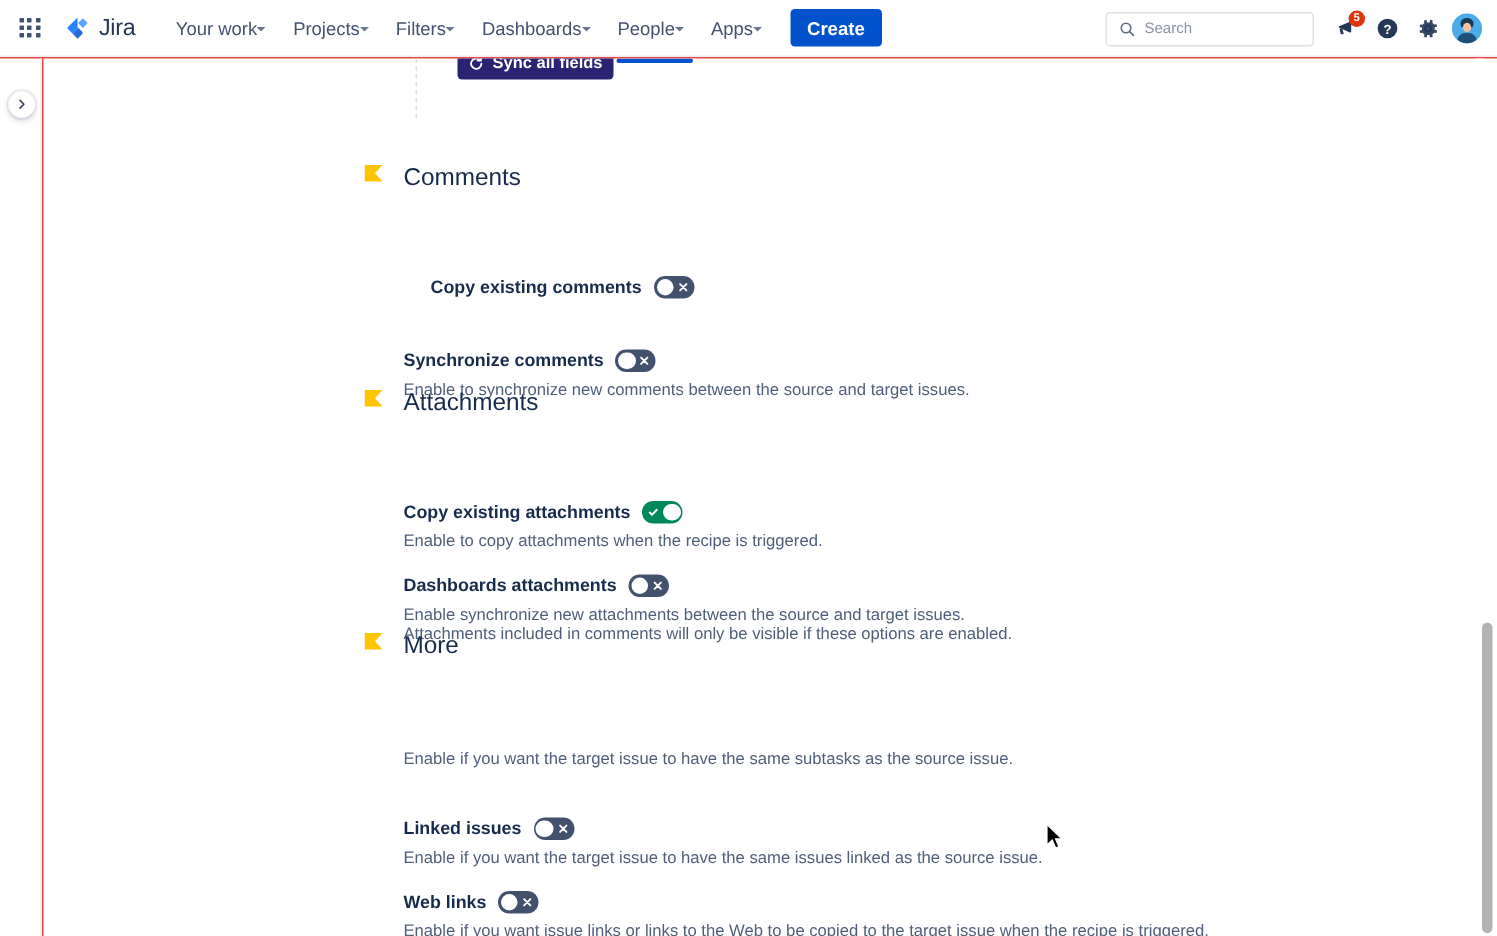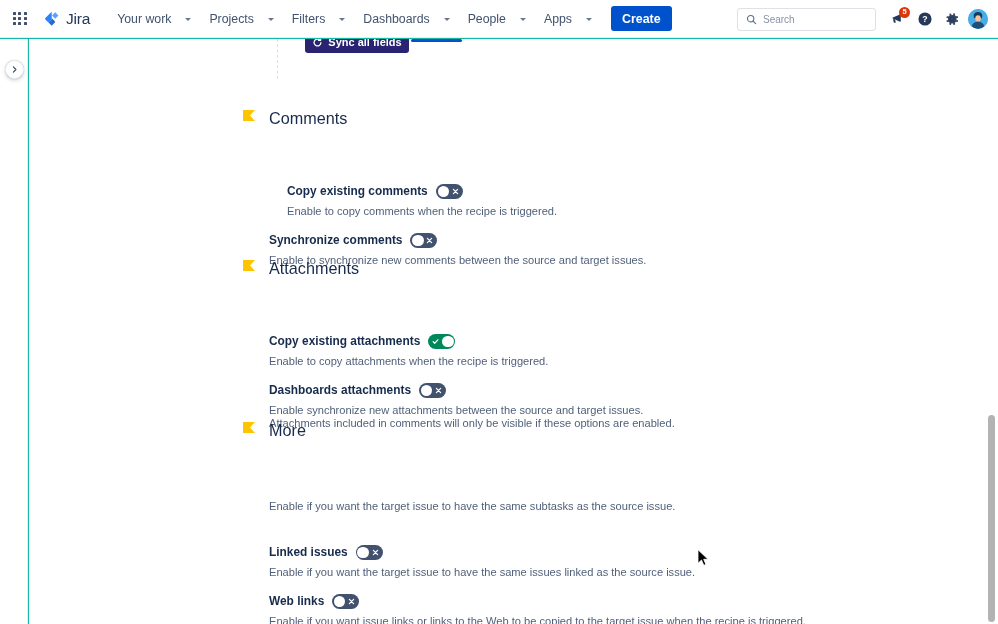--- a/index.html
+++ b/index.html
@@ -11,21 +11,21 @@
     overflow: hidden;
     background: #ffffff;
     font-family: "Liberation Sans", sans-serif;
     -webkit-font-smoothing: antialiased;
   }
 
   #app {
     position: relative;
     width: 998px;
     height: 624px;
-    background: #14b8a6;
+    background: #ef4444;
     overflow: hidden;
   }
 
   
   .topnav {
     position: absolute;
     top: 0; left: 0;
     width: 998px;
     height: 38px;
     background: #ffffff;
@@ -68,21 +68,21 @@
 
   .navlinks {
     display: flex;
     align-items: center;
     margin-left: 18px;
     height: 38px;
   }
   .navitem {
     display: flex;
     align-items: center;
-    gap: 14px;
+    gap: 0;
     padding: 0 9px;
     height: 38px;
     font-size: 12.3px;
     color: #42526e;
     cursor: pointer;
     white-space: nowrap;
   }
   .caret {
     width: 0; height: 0;
     border-left: 3.2px solid transparent;
@@ -496,23 +496,20 @@
           <span class="field-label">Copy existing comments</span>
           <div class="toggle off">
             <span class="knob"></span>
             <span class="glyph">
               <svg viewBox="0 0 10 10">
                 <path d="M2 2l6 6M8 2l-6 6" stroke="#ffffff" stroke-width="1.8" stroke-linecap="round"></path>
               </svg>
             </span>
           </div>
         </div>
-        <div class="field-desc">
-          <div>Enable to copy comments when the recipe is triggered.</div>
-        </div>
       </div>
 
       <div class="field" style="top:125px;">
         <div class="field-row">
           <span class="field-label">Synchronize comments</span>
           <div class="toggle off">
             <span class="knob"></span>
             <span class="glyph">
               <svg viewBox="0 0 10 10">
                 <path d="M2 2l6 6M8 2l-6 6" stroke="#ffffff" stroke-width="1.8" stroke-linecap="round"></path>

